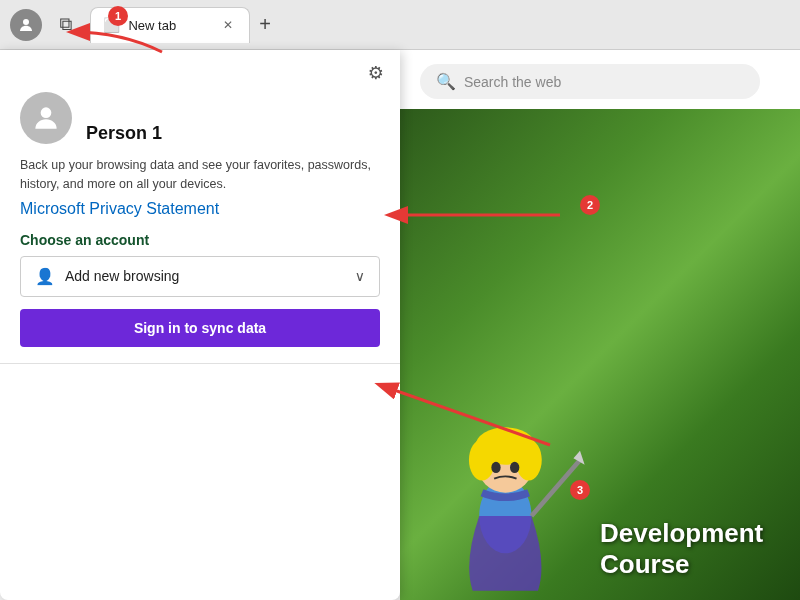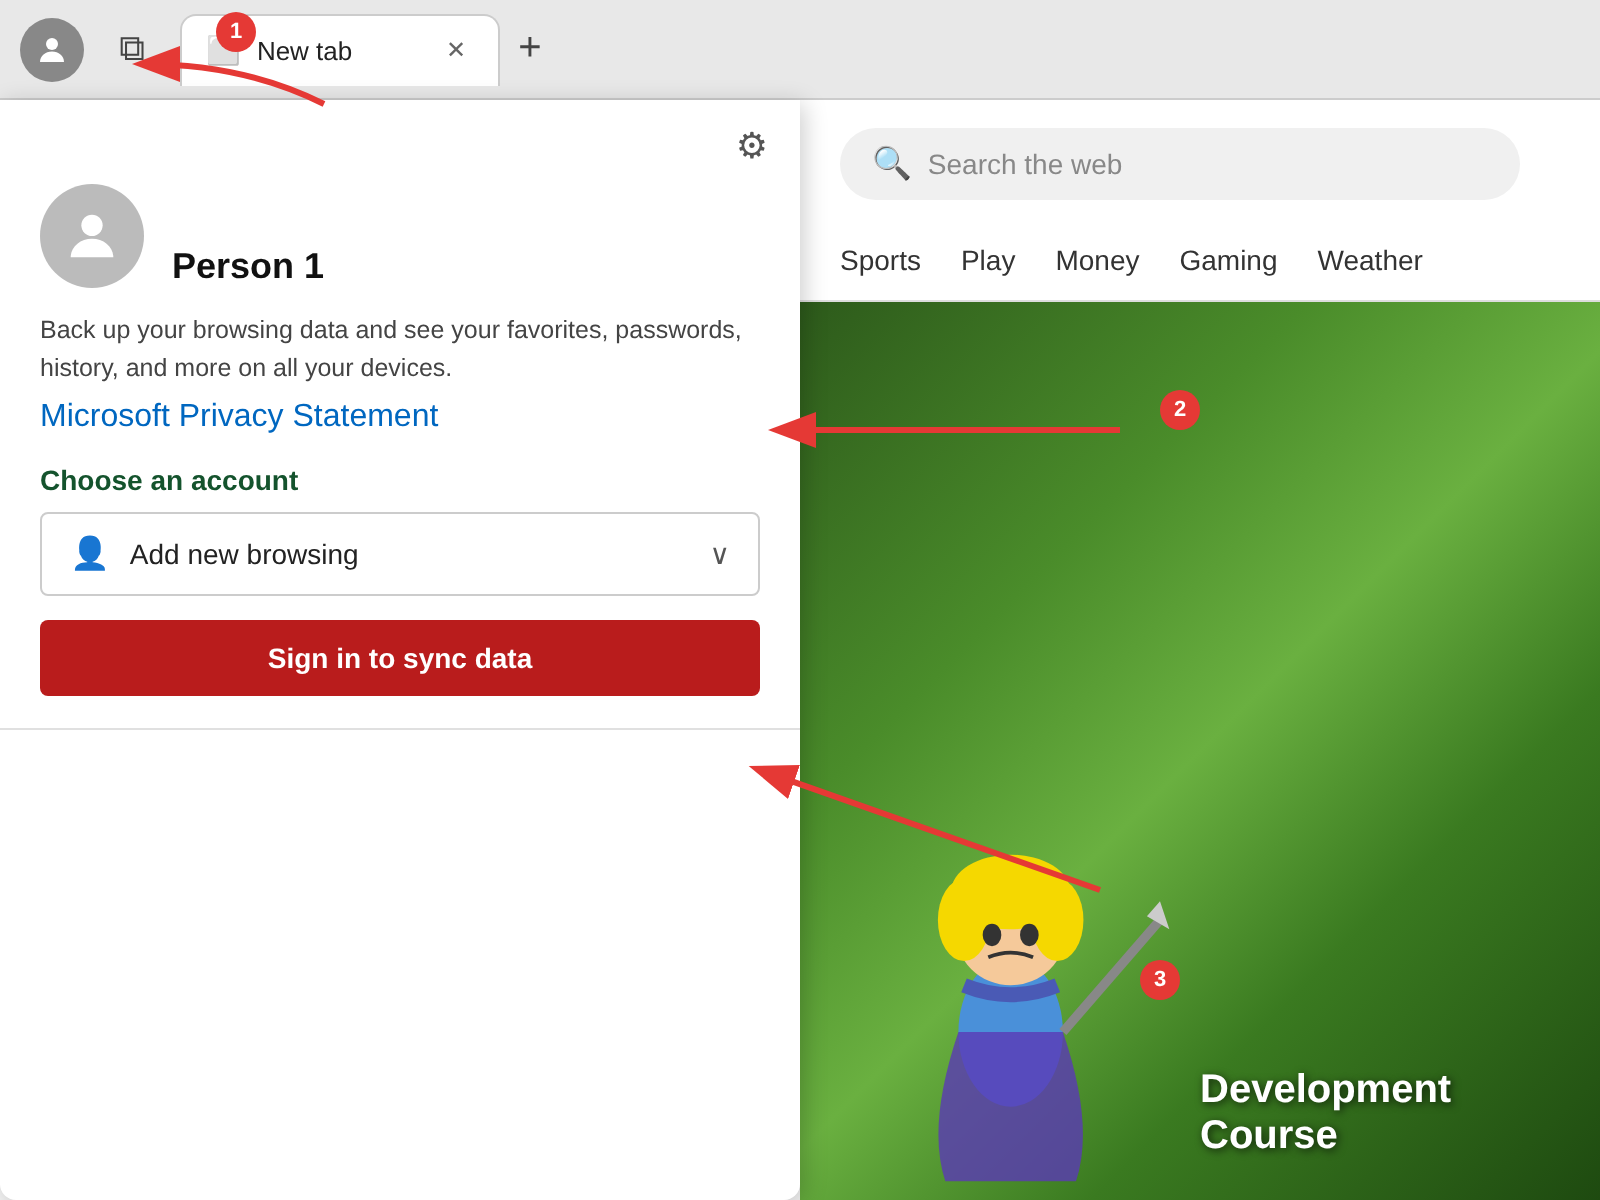--- a/index.html
+++ b/index.html
@@ -214,21 +214,21 @@
     .chevron-icon {
       font-size: 14px;
       color: #555;
     }
 
     .sign-in-btn {
       display: block;
       width: calc(100% - 40px);
       margin: 0 20px 0;
       padding: 11px;
-      background: #b91c1c;
+      background: #6d28d9;
       color: #fff;
       border: none;
       border-radius: 4px;
       font-size: 14px;
       font-weight: 600;
       cursor: pointer;
       text-align: center;
     }
 
     .divider {
@@ -375,21 +375,21 @@
       left: 10px;
       width: 200px;
       height: 280px;
     }
 
     .hero-text {
       position: absolute;
       bottom: 20px;
       left: 200px;
       color: #fff;
-      font-size: 20px;
+      font-size: 26px;
       font-weight: 700;
       text-shadow: 1px 1px 4px rgba(0,0,0,0.7);
     }
   </style>
 </head>
 <body>
 
 <div class="browser-chrome">
   <button class="profile-btn">
     <svg width="18" height="18" viewBox="0 0 24 24" fill="white">
@@ -446,27 +446,20 @@
   </div>
 
   <div class="browser-content">
     <div class="search-bar-area">
       <div class="search-box">
         <span class="search-box-icon">🔍</span>
         <span class="search-placeholder">Search the web</span>
       </div>
     </div>
 
-    <div class="nav-tabs">
-      <span class="nav-tab">Sports</span>
-      <span class="nav-tab">Play</span>
-      <span class="nav-tab">Money</span>
-      <span class="nav-tab">Gaming</span>
-      <span class="nav-tab">Weather</span>
-    </div>
 
     <div class="hero-image">
 
       <svg class="hero-character" viewBox="0 0 200 300" xmlns="http://www.w3.org/2000/svg">
 
         <rect x="0" y="0" width="200" height="300" fill="transparent"></rect>
 
         <ellipse cx="95" cy="210" rx="28" ry="40" fill="#4a90d9"></ellipse>
 
         <circle cx="95" cy="155" r="30" fill="#f5c99a"></circle>

